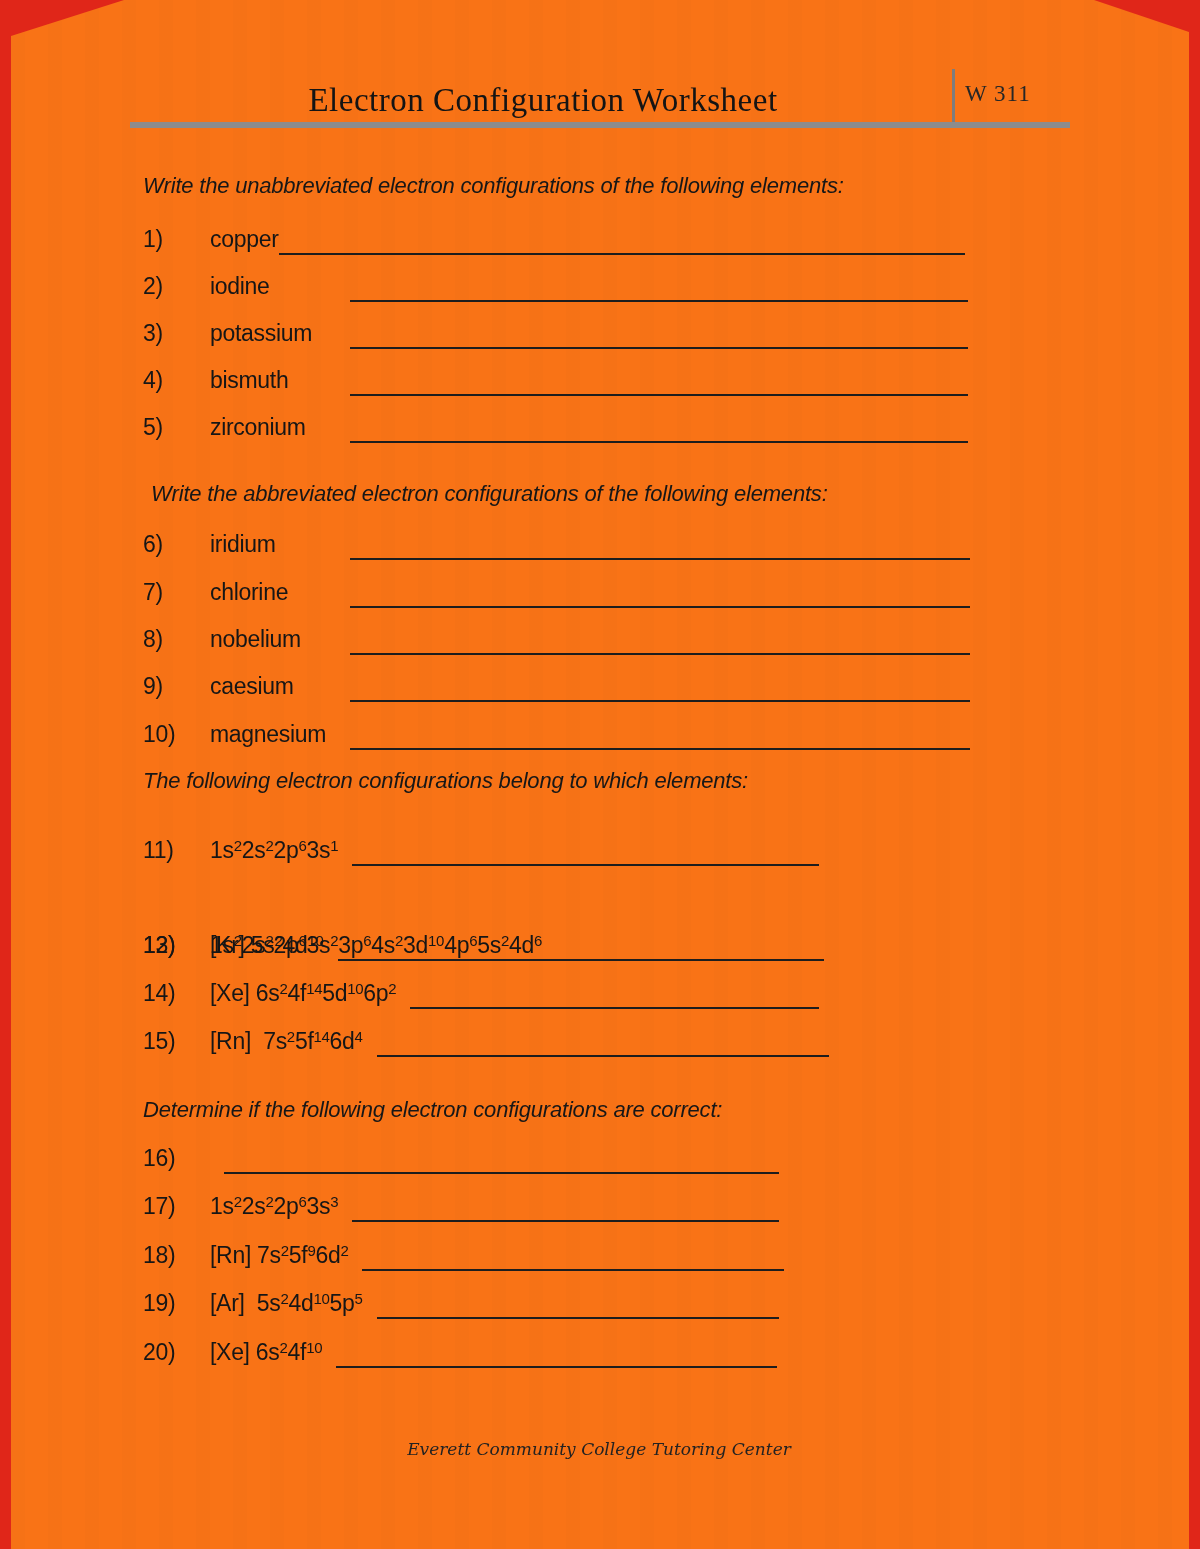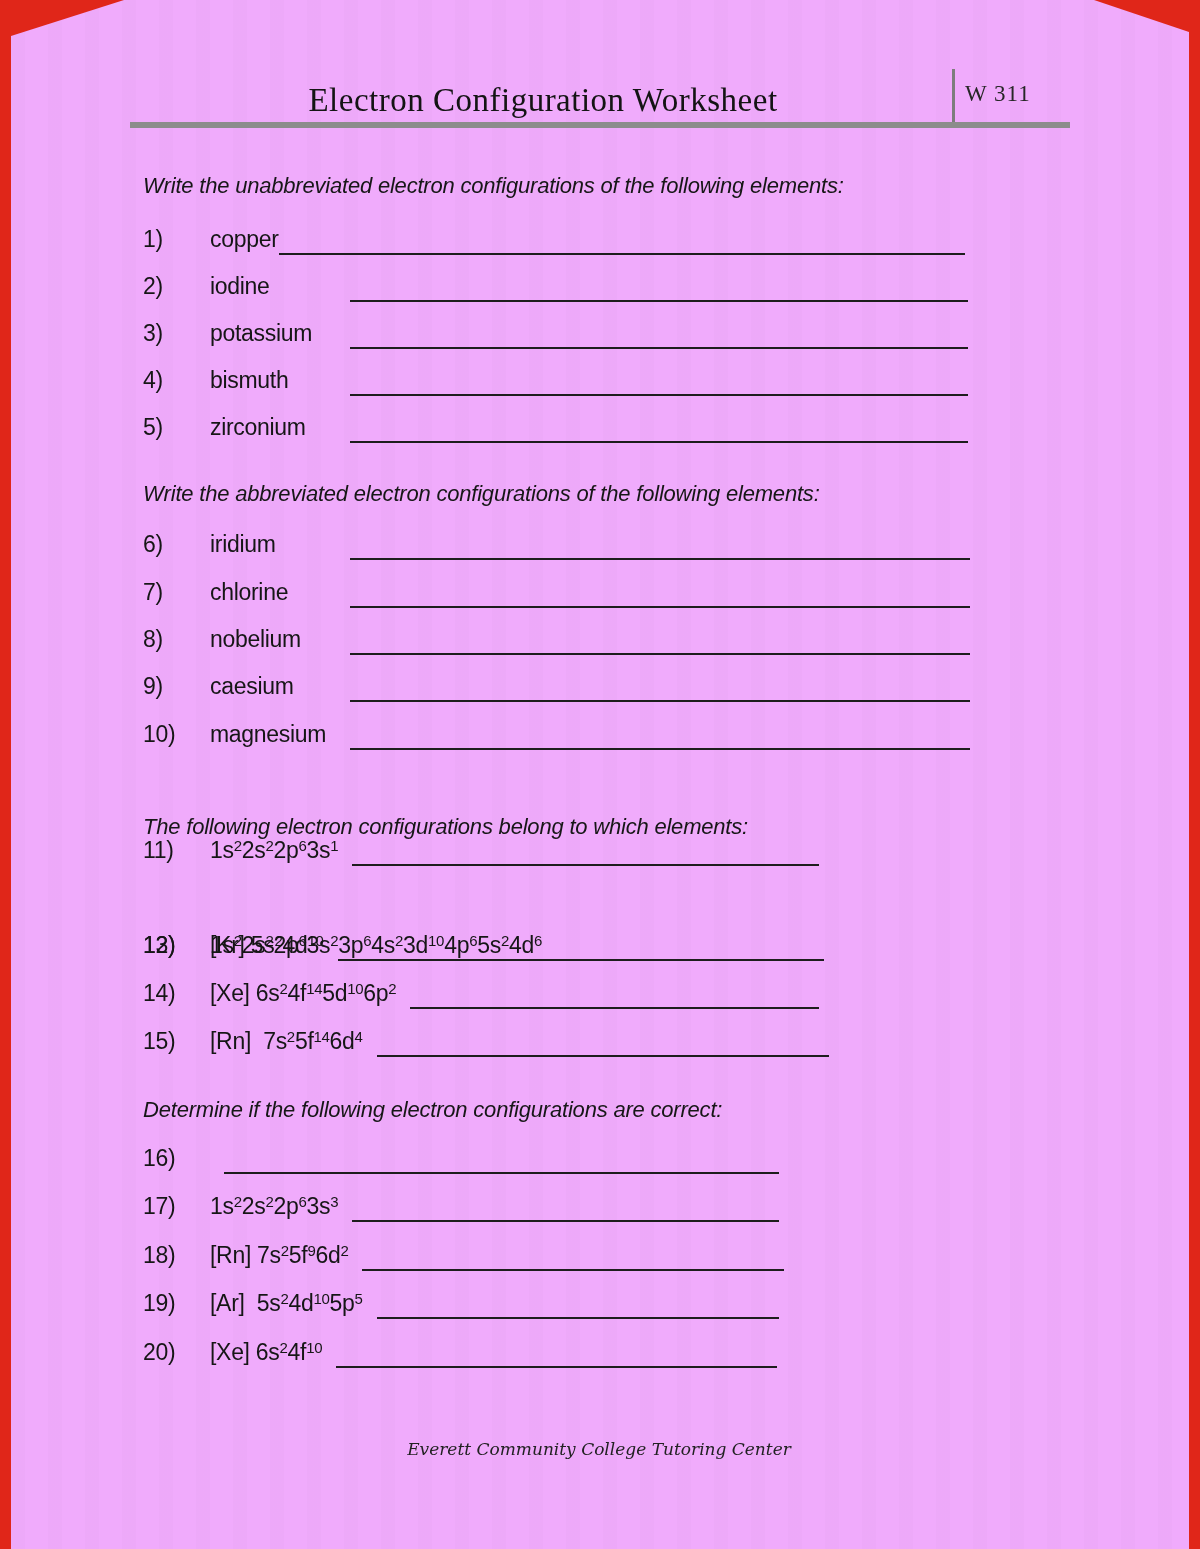--- a/index.html
+++ b/index.html
@@ -11,21 +11,21 @@
   body{
     width:1200px;height:1549px;
     background:var(--edge-red);
     position:relative;overflow:hidden;
     font-family:"Liberation Sans",sans-serif;
     color:var(--ink);
   }
   
   .sheet{
     position:absolute;top:0;bottom:0;left:11px;right:11px;
-    background:#f0abfc;
+    background:#f97316;
   }
   .sheet::before{ 
     content:"";position:absolute;inset:0;pointer-events:none;
     background:repeating-linear-gradient(90deg,
       rgba(0,0,0,0.013) 0 14px, rgba(0,0,0,0) 14px 37px);
   }
   .corner{position:absolute;top:0;background:var(--edge-red);}
   .corner.tl{left:0;width:113px;height:36px;clip-path:polygon(0 0,100% 0,0 100%);}
   .corner.tr{right:0;width:95px;height:32px;clip-path:polygon(0 0,100% 0,100% 100%);}
 
@@ -111,21 +111,21 @@
       <div class="row" style="top: 365px; width: 825px;">
         <span class="num">4)</span>
         <span class="label">bismuth</span>
         <span class="blank"></span>
       </div>
       <div class="row" style="top: 412px; width: 825px;">
         <span class="num">5)</span>
         <span class="label">zirconium</span>
         <span class="blank"></span>
       </div>
-      <div class="section-heading" style="top: 481px;">Write the abbreviated electron configurations of the following elements:</div>
+      <div class="section-heading" style="top: 481px; margin-left: 8px;">Write the abbreviated electron configurations of the following elements:</div>
       <div class="row" style="top: 529px; width: 827px;">
         <span class="num">6)</span>
         <span class="label">iridium</span>
         <span class="blank"></span>
       </div>
       <div class="row" style="top: 577px; width: 827px;">
         <span class="num">7)</span>
         <span class="label">chlorine</span>
         <span class="blank"></span>
       </div>
@@ -137,21 +137,21 @@
       <div class="row" style="top: 671px; width: 827px;">
         <span class="num">9)</span>
         <span class="label">caesium</span>
         <span class="blank"></span>
       </div>
       <div class="row" style="top: 719px; width: 827px;">
         <span class="num">10)</span>
         <span class="label">magnesium</span>
         <span class="blank"></span>
       </div>
-      <div class="section-heading" style="top: 814px;">The following electron configurations belong to which elements:</div>
+      <div class="section-heading" style="top: 768px;">The following electron configurations belong to which elements:</div>
       <div class="row config-row" style="top: 835px; width: 676px;">
         <span class="num">11)</span>
         <span class="config">1s<sup>2</sup>2s<sup>2</sup>2p<sup>6</sup>3s<sup>1</sup></span>
         <span class="blank"></span>
       </div>
       <div class="row config-row" style="top: 930px; width: 681px;">
         <span class="num">12)</span>
         <span class="config">1s<sup>2</sup>2s<sup>2</sup>2p<sup>6</sup>3s<sup>2</sup>3p<sup>6</sup>4s<sup>2</sup>3d<sup>10</sup>4p<sup>6</sup>5s<sup>2</sup>4d<sup>6</sup></span>
         <span class="blank"></span>
       </div>

